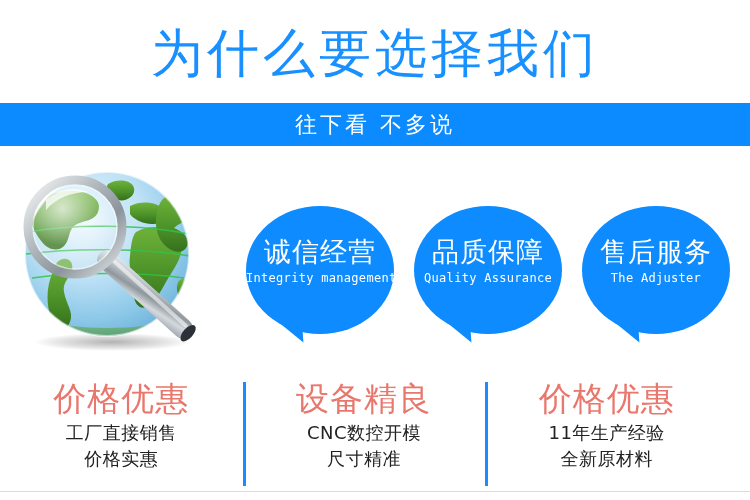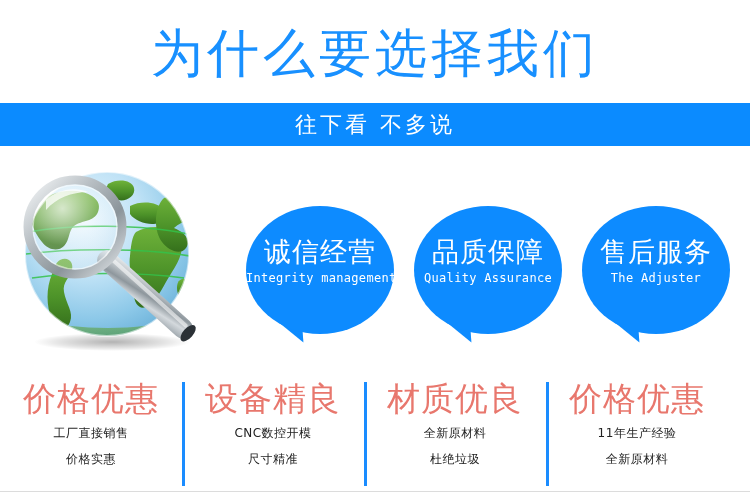--- a/index.html
+++ b/index.html
@@ -167,21 +167,21 @@
     color: #e8776d;
     font-size: 33px;
     line-height: 42px;
     letter-spacing: 1px;
     font-weight: 300;
     white-space: nowrap;
     font-family: "DejaVu Sans", "Liberation Sans", sans-serif;
   }
   .feature .f-sub {
     color: #222222;
-    font-size: 12px;
+    font-size: 18px;
     line-height: 26px;
     letter-spacing: 0.5px;
     white-space: nowrap;
     font-family: "DejaVu Sans", "Liberation Sans", sans-serif;
   }
 
   .bottom-rule {
     position: absolute;
     left: 0;
     top: 491px;
@@ -339,25 +339,20 @@
       <div class="f-sub">工厂直接销售</div>
       <div class="f-sub">价格实惠</div>
     </div>
 
     <div class="feature">
       <div class="f-title">设备精良</div>
       <div class="f-sub">CNC数控开模</div>
       <div class="f-sub">尺寸精准</div>
     </div>
 
-    <div class="feature">
-      <div class="f-title">材质优良</div>
-      <div class="f-sub">全新原材料</div>
-      <div class="f-sub">杜绝垃圾</div>
-    </div>
 
     <div class="feature">
       <div class="f-title">价格优惠</div>
       <div class="f-sub">11年生产经验</div>
       <div class="f-sub">全新原材料</div>
     </div>
 
   </div>
 
   <div class="bottom-rule"></div>

